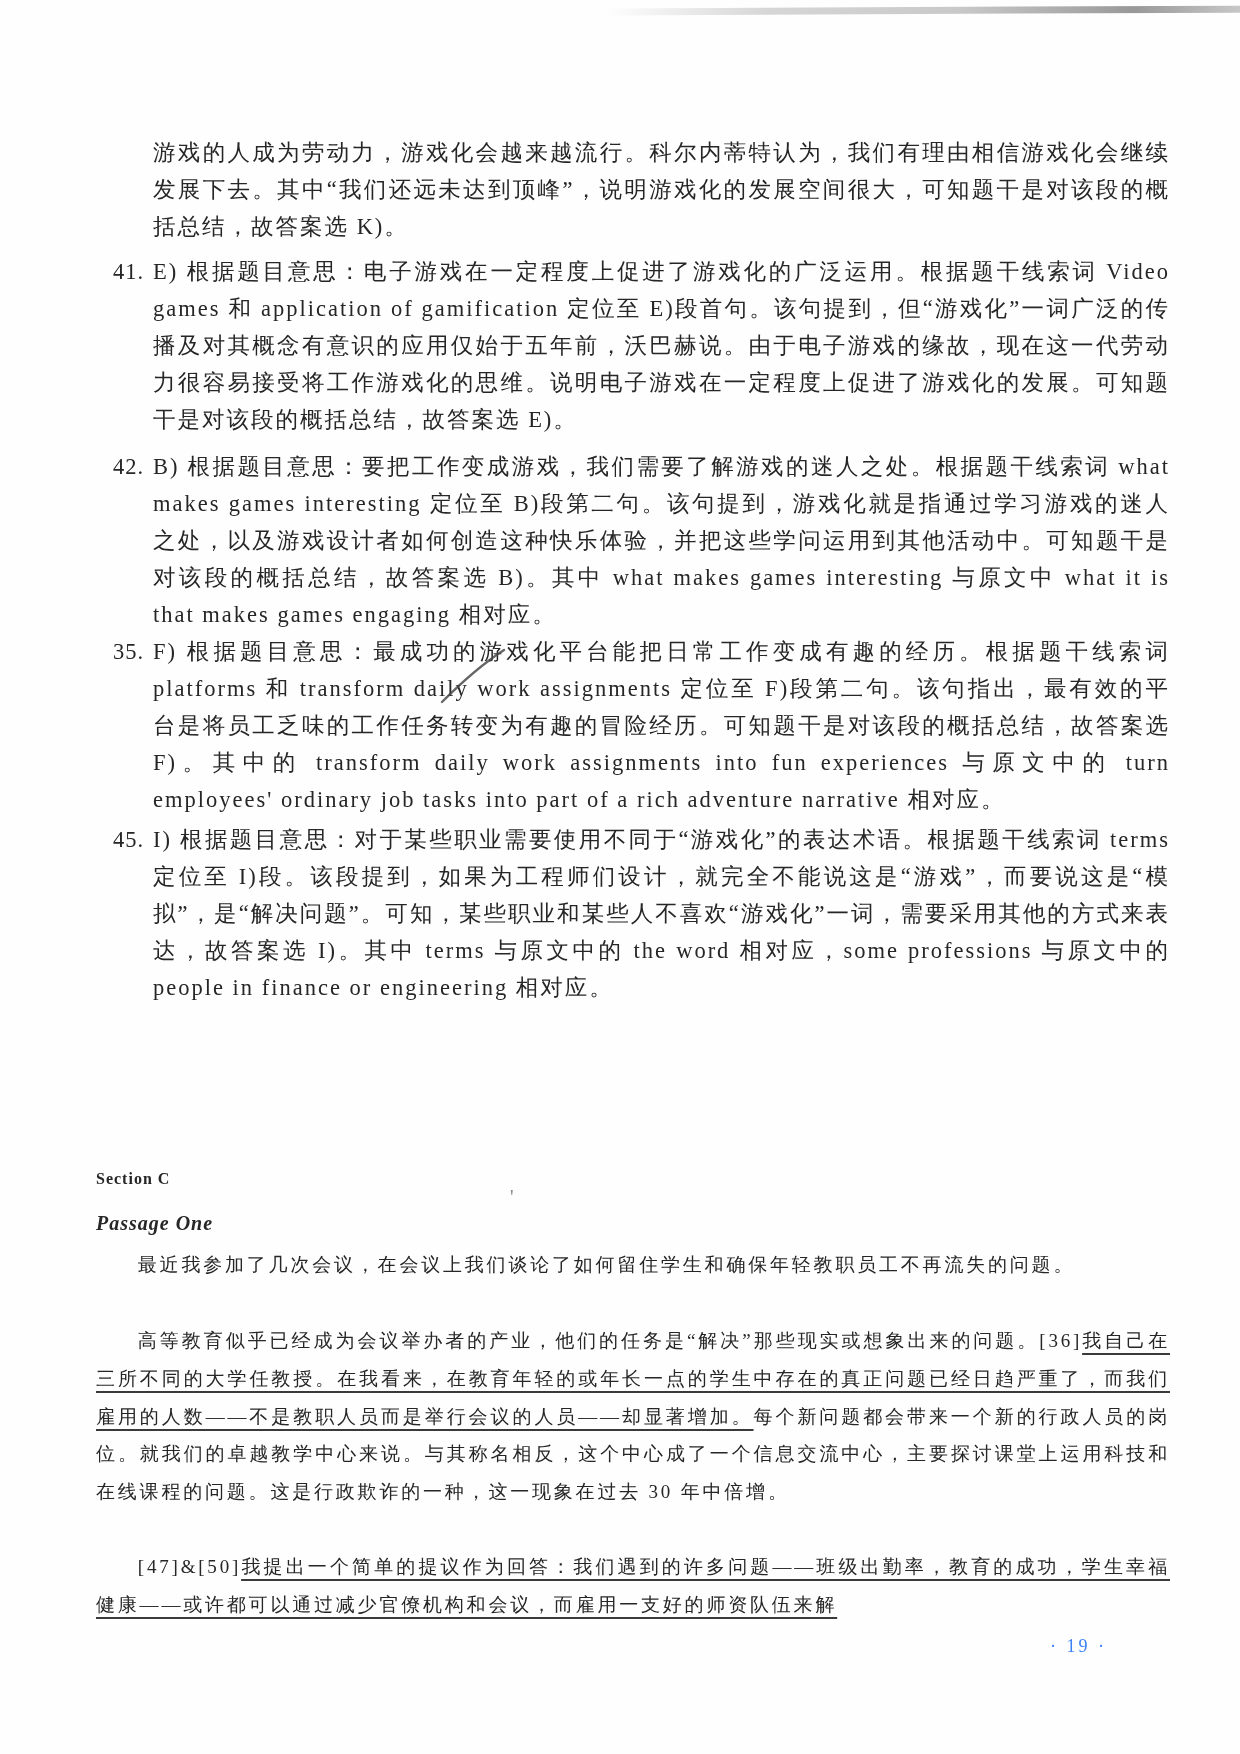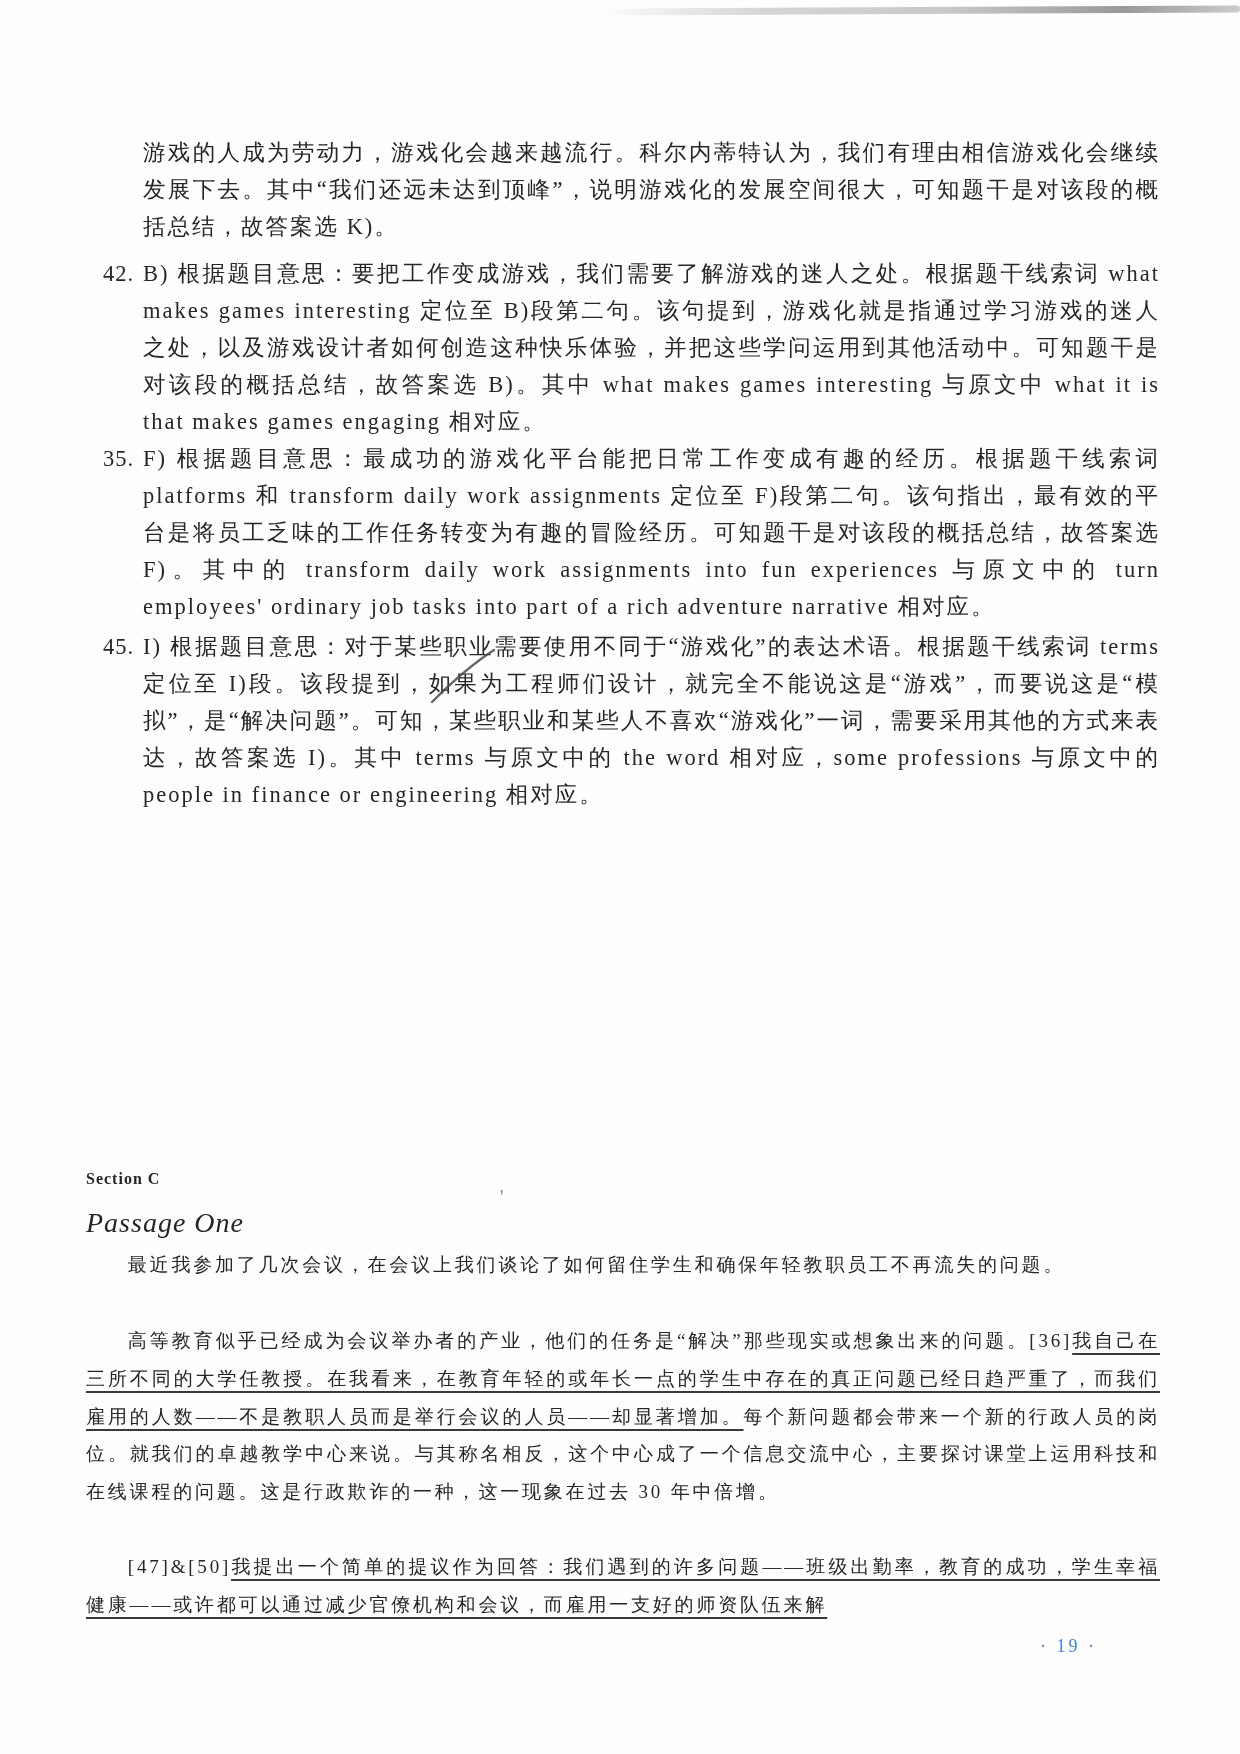--- a/index.html
+++ b/index.html
@@ -2,21 +2,21 @@
 <html lang="zh"><head>
 <meta charset="utf-8">
 <style>
   html,body{margin:0;padding:0;}
   body{
     width:1240px;height:1754px;position:relative;
     background:#fefefe;color:#262626;
     font-family:"Liberation Serif","DejaVu Serif",serif;
     overflow:hidden;
   }
-  .page{position:absolute;inset:0;}
+  .page{position:absolute;inset:0;margin-left:10px;}
   
   .scan-streak{
     position:absolute;top:7px;left:596px;width:644px;height:7px;
     background:linear-gradient(to right,
       rgba(150,150,150,0) 0%, rgba(140,140,140,.35) 25%,
       rgba(120,120,120,.40) 55%, rgba(85,85,85,.60) 82%,
       rgba(110,110,110,.35) 100%);
     border-radius:4px;transform:rotate(-0.25deg);
   }
   .content{position:absolute;left:86px;top:0;width:1074px;}
@@ -32,21 +32,21 @@
   li.m1{margin-top:8px;} li.m2{margin-top:10px;} li.m3{margin-top:3px;}
   li.m4{margin-top:0;}  li.m5{margin-top:3px;}
   .num{position:absolute;left:-40px;top:0;letter-spacing:1px;}
   
   .sec{
     position:absolute;left:0;top:1164px;margin:0;
     font-size:16px;font-weight:bold;letter-spacing:1px;line-height:30px;
   }
   .plabel{
     position:absolute;left:0;top:1208px;margin:0;
-    font-size:28px;font-weight:normal;font-style:italic;
+    font-size:20px;font-weight:bold;font-style:italic;
     letter-spacing:1px;line-height:30px;
   }
   .para{margin:0;position:absolute;left:0;width:1074px;
     font-size:19px;line-height:37.8px;letter-spacing:2.8px;
     text-align:justify;text-indent:2.2em;}
   .p1{top:1246px;} .p2{top:1322px;} .p3{top:1548px;}
   .ul{
     text-decoration:underline;
     text-decoration-thickness:1.6px;
     text-underline-offset:6px;
@@ -74,20 +74,24 @@
 <div class="page">
 
   <div class="scan-streak"></div>
 
   <div class="content">
 
     <div class="answers-wrap cn">
       <p class="intro">游戏的人成为劳动力，游戏化会越来越流行。科尔内蒂特认为，我们有理由相信游戏化会继续发展下去。其中“我们还远未达到顶峰”，说明游戏化的发展空间很大，可知题干是对该段的概括总结，故答案选 K)。</p>
 
       <ol class="answers">
+        <li class="item m1">
+          <span class="num">41.</span>
+          <span class="itxt">E) 根据题目意思：电子游戏在一定程度上促进了游戏化的广泛运用。根据题干线索词 Video games 和 application of gamification 定位至 E)段首句。该句提到，但“游戏化”一词广泛的传播及对其概念有意识的应用仅始于五年前，沃巴赫说。由于电子游戏的缘故，现在这一代劳动力很容易接受将工作游戏化的思维。说明电子游戏在一定程度上促进了游戏化的发展。可知题干是对该段的概括总结，故答案选 E)。</span>
+        </li>
         <li class="item m2">
           <span class="num">42.</span>
           <span class="itxt">B) 根据题目意思：要把工作变成游戏，我们需要了解游戏的迷人之处。根据题干线索词 what makes games interesting 定位至 B)段第二句。该句提到，游戏化就是指通过学习游戏的迷人之处，以及游戏设计者如何创造这种快乐体验，并把这些学问运用到其他活动中。可知题干是对该段的概括总结，故答案选 B)。其中 what makes games interesting 与原文中 what it is that makes games engaging 相对应。</span>
         </li>
         <li class="item m4">
           <span class="num">35.</span>
           <span class="itxt">F) 根据题目意思：最成功的游戏化平台能把日常工作变成有趣的经历。根据题干线索词 platforms 和 transform daily work assignments 定位至 F)段第二句。该句指出，最有效的平台是将员工乏味的工作任务转变为有趣的冒险经历。可知题干是对该段的概括总结，故答案选 F)。其中的 transform daily work assignments into fun experiences 与原文中的 turn employees' ordinary job tasks into part of a rich adventure narrative 相对应。</span>
         </li>
         <li class="item m5">
           <span class="num">45.</span>

